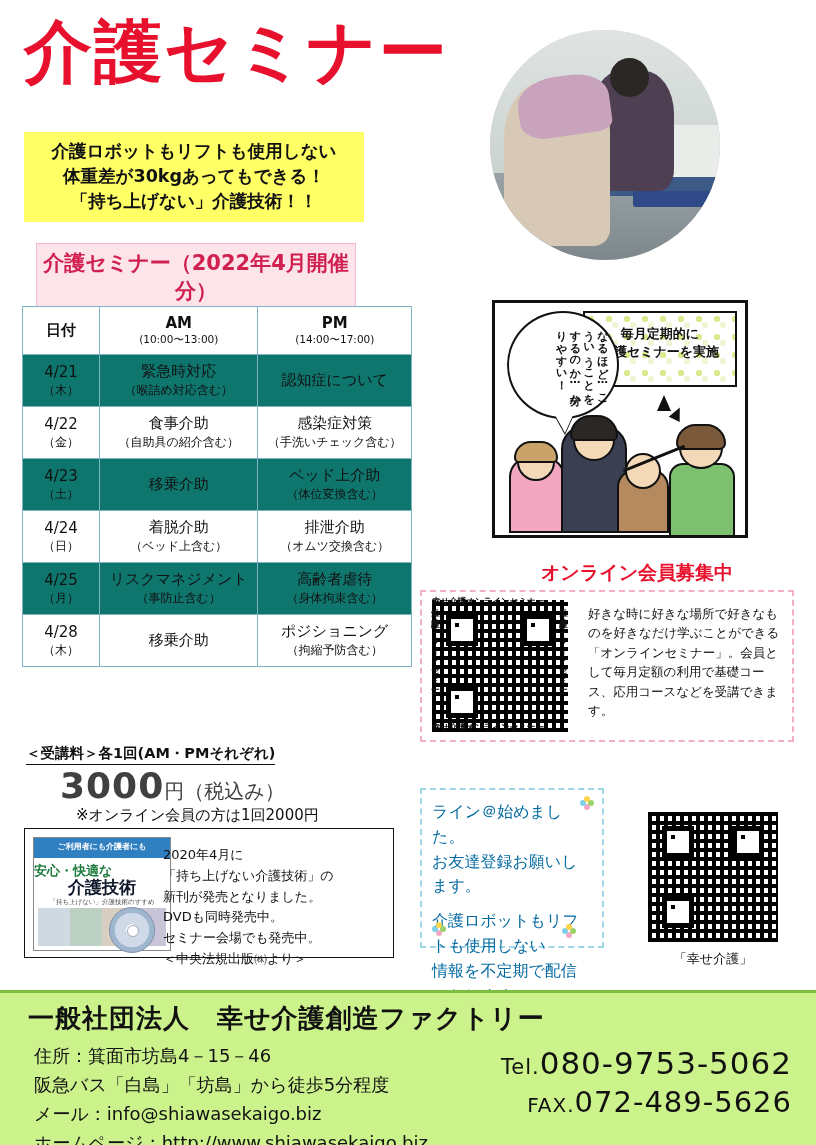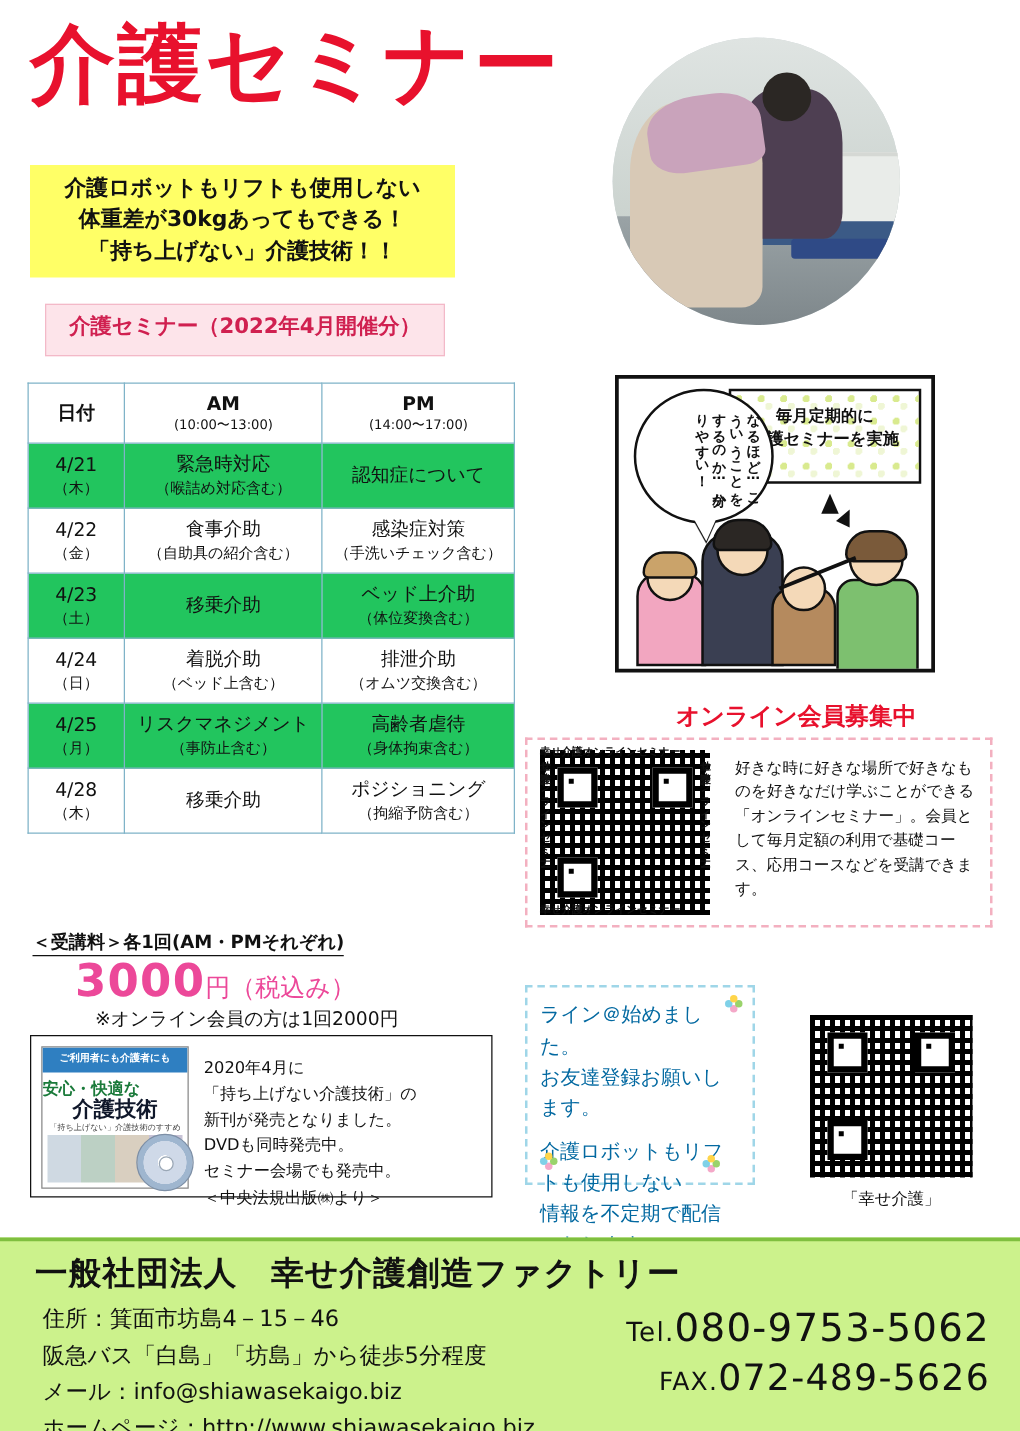--- a/index.html
+++ b/index.html
@@ -56,21 +56,21 @@
   .pinkbar {
     position: absolute;
     left: 36px;
     top: 243px;
     width: 320px;
     background: #fde4ea;
     border: 1px solid #f3b9c8;
     padding: 5px 0 12px 0;
     text-align: center;
     color: #d02050;
-    font-size: 17px;
+    font-size: 21px;
     font-weight: bold;
     font-family: "DejaVu Sans", sans-serif;
     box-sizing: border-box;
   }
 
   
   .photo {
     position: absolute;
     left: 490px;
     top: 30px;
@@ -153,21 +153,21 @@
     display: block;
     font-size: 12px;
     margin-top: 1px;
   }
   .schedule td.datecell {
     font-size: 15px;
     line-height: 1.25;
     width: 72px;
   }
   .schedule tr.alt td {
-    background: #22c55e;
+    background: #0f766e;
   }
 
   
   .manga {
     position: absolute;
     left: 492px;
     top: 300px;
     width: 250px;
     height: 232px;
     border: 3px solid #111;
@@ -388,21 +388,21 @@
     font-weight: bold;
     border-bottom: 1px solid #111;
     padding-bottom: 1px;
     font-family: "DejaVu Sans", sans-serif;
   }
   .fee-price {
     position: absolute;
     left: 60px;
     top: 765px;
     font-size: 20px;
-    color: #ec4899;
+    color: #404040;
     font-family: "DejaVu Sans", sans-serif;
   }
   .fee-price .num {
     font-size: 36px;
     font-weight: bold;
     letter-spacing: 1px;
   }
   .fee-note {
     position: absolute;
     left: 76px;
@@ -423,20 +423,21 @@
     box-sizing: border-box;
     background: #fff;
   }
   .bookcover {
     position: absolute;
     left: 8px; top: 8px;
     width: 116px; height: 112px;
     background: #ffffff;
     border: 1px solid #888;
     overflow: hidden;
+    padding-left: 20px;
   }
   .bookcover .band {
     position: absolute; left: 0; top: 0; width: 100%; height: 20px;
     background: #2f7fc1;
   }
   .bookcover .band-txt {
     position: absolute; left: 0; top: 3px; width: 100%;
     text-align: center; color: #fff; font-size: 8px; font-weight: bold;
     font-family: "DejaVu Sans", sans-serif;
   }

